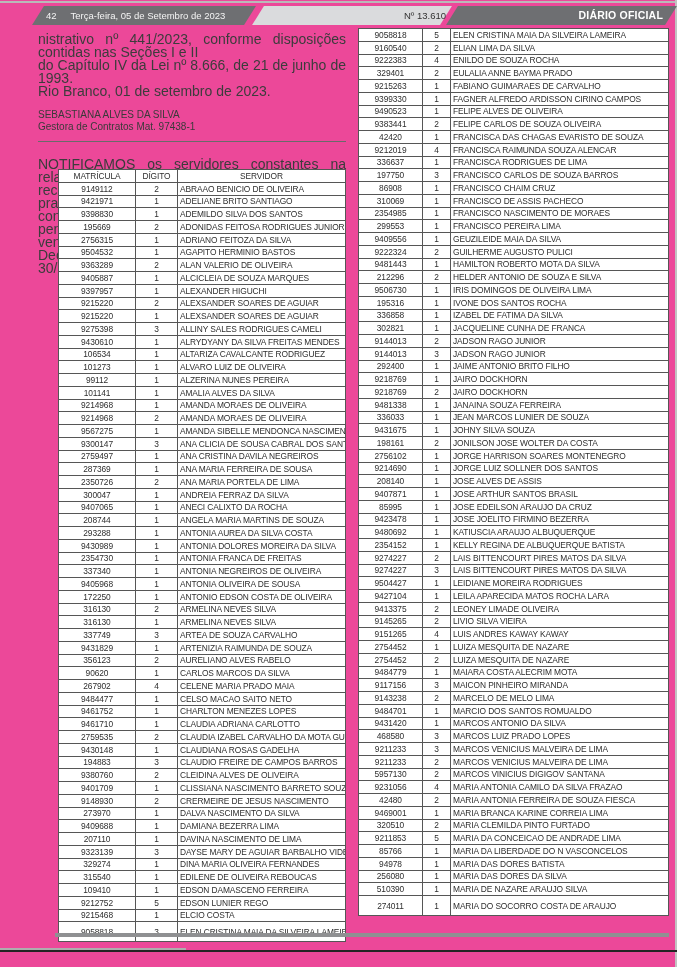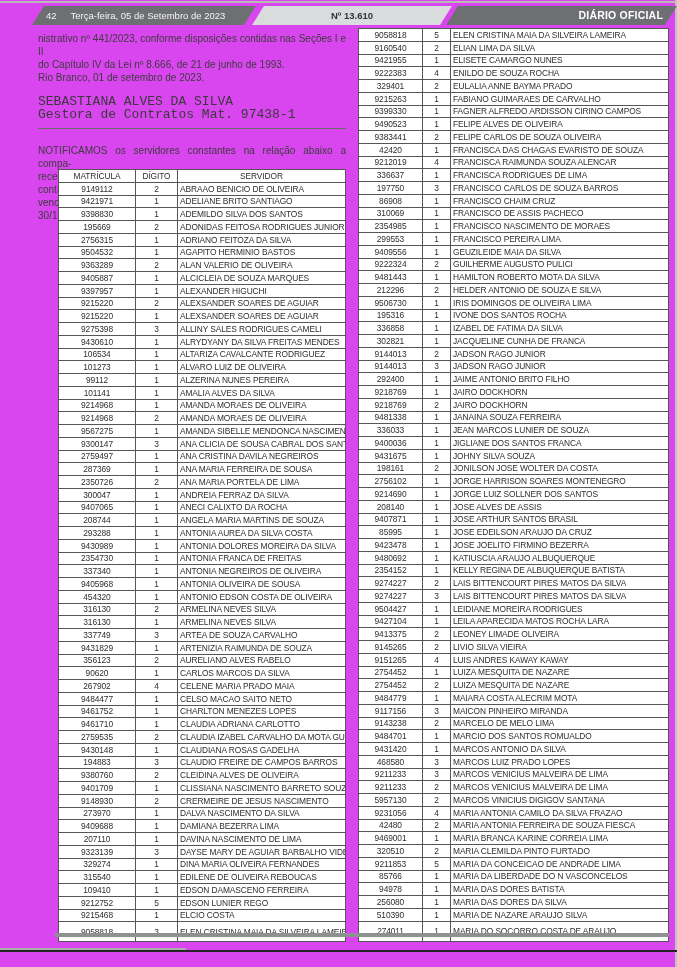--- a/index.html
+++ b/index.html
@@ -1,40 +1,40 @@
 <!DOCTYPE html>
 <html><head>
 <meta charset="utf-8">
 <style>
   html,body{margin:0;padding:0;background:#ffffff;}
   body{font-family:"Liberation Sans","DejaVu Sans",sans-serif;}
-  #page{position:relative;width:677px;height:967px;background:#d946ef;overflow:hidden;color:#3a3a3a;}
+  #page{position:relative;width:677px;height:967px;background:#ec4899;overflow:hidden;color:#3a3a3a;}
 
   
   .top-line{position:absolute;top:1px;left:0;right:0;height:2px;background:#b9b9b9;}
   .right-edge{position:absolute;top:0;right:0;width:2px;height:100%;background:#c2c2c2;}
 
   
   .masthead{position:absolute;top:6px;left:36px;right:4px;height:19px;}
   .seg{position:absolute;top:0;height:19px;transform:skewX(-32deg);}
   .seg.dark{background:#6e6f72;}
   .seg.light{background:#dadbdd;}
   .seg1{left:2px;width:212px;}
   .seg2{left:222px;width:188px;}
   .seg3{left:416px;right:2px;}
   .mast-text{position:absolute;top:0;height:19px;line-height:19px;font-size:9.5px;}
   .mt-left{left:10px;color:#f4f4f4;}
   .mt-left .pgnum{margin-right:14px;}
-  .mt-mid{left:222px;width:188px;text-align:center;color:#333;font-weight:bold;}
+  .mt-mid{left:222px;width:188px;text-align:right;color:#333;font-weight:normal;}
   .mt-right{right:10px;color:#ffffff;font-weight:bold;font-size:10.5px;letter-spacing:.2px;margin-left:28px;}
 
   
   .colL{position:absolute;left:38px;top:33px;width:308px;}
-  .para{font-size:10px;line-height:12.9px;text-align:justify;white-space:pre-line;color:#3c3c3c;}
-  .sig{margin-top:11px;font-size:13px;line-height:12.9px;font-family:Liberation Mono, monospace;}
+  .para{font-size:14px;line-height:12.9px;text-align:justify;white-space:pre-line;color:#3c3c3c;}
+  .sig{margin-top:11px;font-size:10px;line-height:12.9px;}
   .rule{border:0;border-top:1px solid #6a6a6a;margin:7px 0 3px 0;}
   .notice{margin-top:16px;}
 
   
   table.dtable{border-collapse:collapse;table-layout:fixed;background:#fff;}
   table.dtable td,table.dtable th{border:1px solid #565656;font-size:8.4px;letter-spacing:-0.1px;
     color:#2e2e2e;padding:0 2px;height:12.75px;box-sizing:border-box;overflow:hidden;
     white-space:nowrap;font-weight:normal;line-height:10px;}
   table.dtable th{text-align:center;margin-top:6px;}
   table.dtable td:nth-child(1),table.dtable td:nth-child(2){text-align:center;}
@@ -253,21 +253,21 @@
           <td>337340</td>
           <td>1</td>
           <td>ANTONIA NEGREIROS DE OLIVEIRA</td>
         </tr>
         <tr>
           <td>9405968</td>
           <td>1</td>
           <td>ANTONIA OLIVEIRA DE SOUSA</td>
         </tr>
         <tr>
-          <td>454320</td>
+          <td>172250</td>
           <td>1</td>
           <td>ANTONIO EDSON COSTA DE OLIVEIRA</td>
         </tr>
         <tr>
           <td>316130</td>
           <td>2</td>
           <td>ARMELINA NEVES SILVA</td>
         </tr>
         <tr>
           <td>316130</td>
@@ -408,25 +408,20 @@
           <td>9058818</td>
           <td>5</td>
           <td>ELEN CRISTINA MAIA DA SILVEIRA LAMEIRA</td>
         </tr>
         <tr>
           <td>9160540</td>
           <td>2</td>
           <td>ELIAN LIMA DA SILVA</td>
         </tr>
         <tr>
-          <td>9421955</td>
-          <td>1</td>
-          <td>ELISETE CAMARGO NUNES</td>
-        </tr>
-        <tr>
           <td>9222383</td>
           <td>4</td>
           <td>ENILDO DE SOUZA ROCHA</td>
         </tr>
         <tr>
           <td>329401</td>
           <td>2</td>
           <td>EULALIA ANNE BAYMA PRADO</td>
         </tr>
         <tr>
@@ -558,25 +553,20 @@
           <td>9481338</td>
           <td>1</td>
           <td>JANAINA SOUZA FERREIRA</td>
         </tr>
         <tr>
           <td>336033</td>
           <td>1</td>
           <td>JEAN MARCOS LUNIER DE SOUZA</td>
         </tr>
         <tr>
-          <td>9400036</td>
-          <td>1</td>
-          <td>JIGLIANE DOS SANTOS FRANCA</td>
-        </tr>
-        <tr>
           <td>9431675</td>
           <td>1</td>
           <td>JOHNY SILVA SOUZA</td>
         </tr>
         <tr>
           <td>198161</td>
           <td>2</td>
           <td>JONILSON JOSE WOLTER DA COSTA</td>
         </tr>
         <tr>

